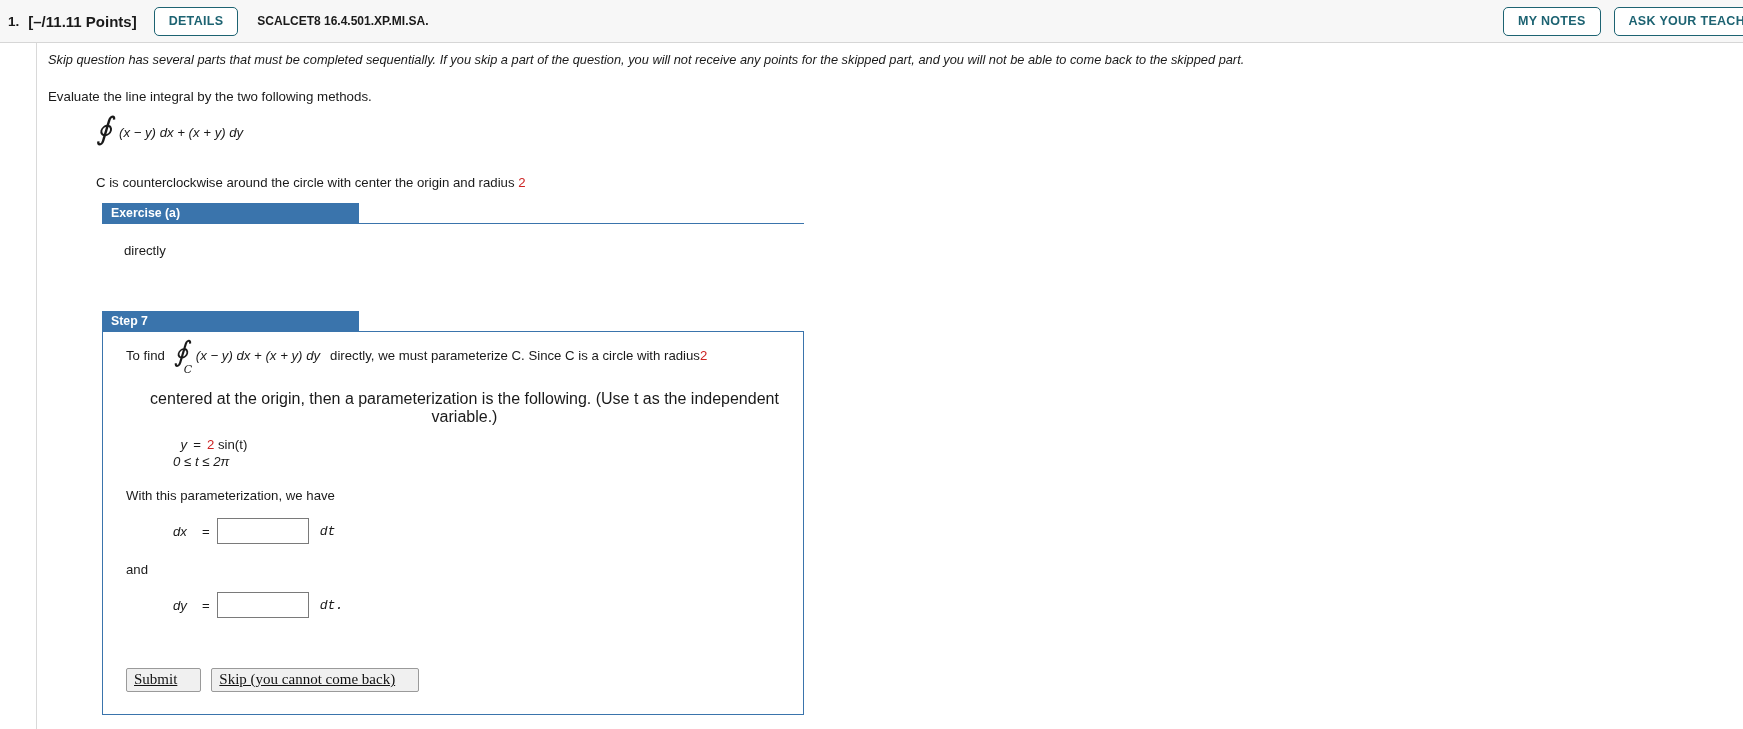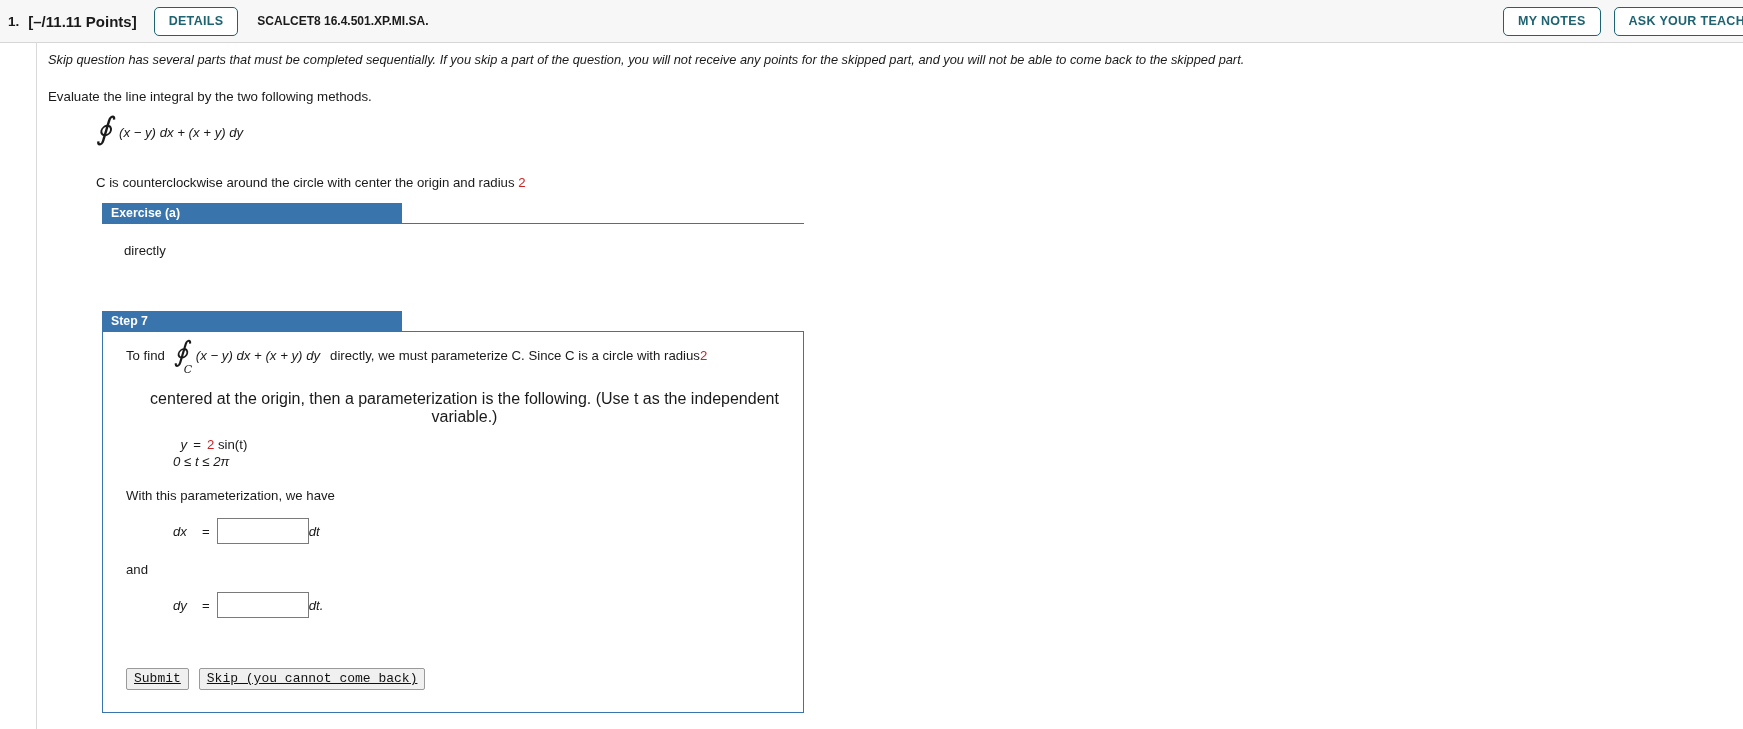--- a/index.html
+++ b/index.html
@@ -144,21 +144,21 @@
     margin-left: 102px;
     width: 702px;
   }
   .banner {
     display: inline-block;
     background: #3a74ac;
     color: #ffffff;
     font-size: 12.3px;
     font-weight: bold;
     padding: 3px 0 4px 9px;
-    width: 300px;
+    width: 257px;
     box-sizing: border-box;
   }
   .banner-rule {
     position: absolute;
     left: 257px;
     right: 0;
     bottom: 0;
     height: 1px;
     background: #3a74ac;
   }
@@ -247,40 +247,40 @@
     width: 92px;
     height: 26px;
     border: 1px solid #7a7a7a;
     background: #ffffff;
     box-sizing: border-box;
     font-family: "Liberation Sans", sans-serif;
     font-size: 13px;
     padding: 0 4px;
     outline: none;
   }
-  .unit { font-style: italic; }
+  .unit { margin-left: 11px; font-style: italic; font-family: Liberation Mono, monospace; }
   .and-text {
     margin: 18px 0 0 23px;
     font-size: 13.2px;
   }
 
   .btn-row {
     margin: 50px 0 0 23px;
     display: flex;
     align-items: center;
     gap: 10px;
   }
   .ubtn {
     background: #f0f0f0;
     border: 1px solid #9a9a9a;
     border-radius: 2px;
-    font-family: Liberation Mono, monospace;
-    font-size: 13px;
+    font-family: Liberation Serif, serif;
+    font-size: 15px;
     color: #111111;
-    padding: 2px 7px 3px 7px;
+    padding: 2px 23px 3px 7px;
     cursor: pointer;
     text-decoration: underline;
     box-sizing: border-box;
   }
 </style>
 </head>
 <body>
 
 <div class="qheader">
   <span class="qnum">1.</span>

